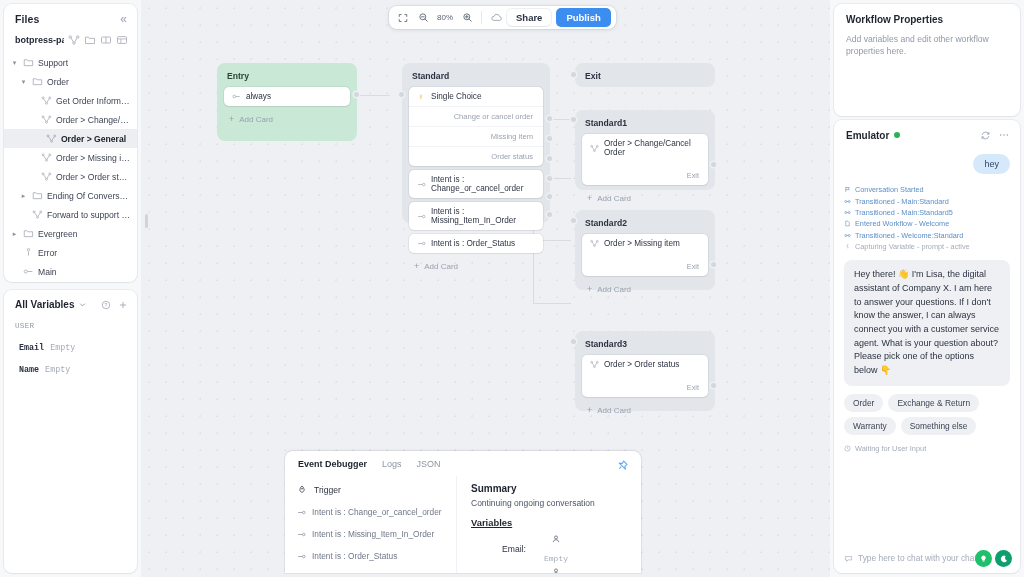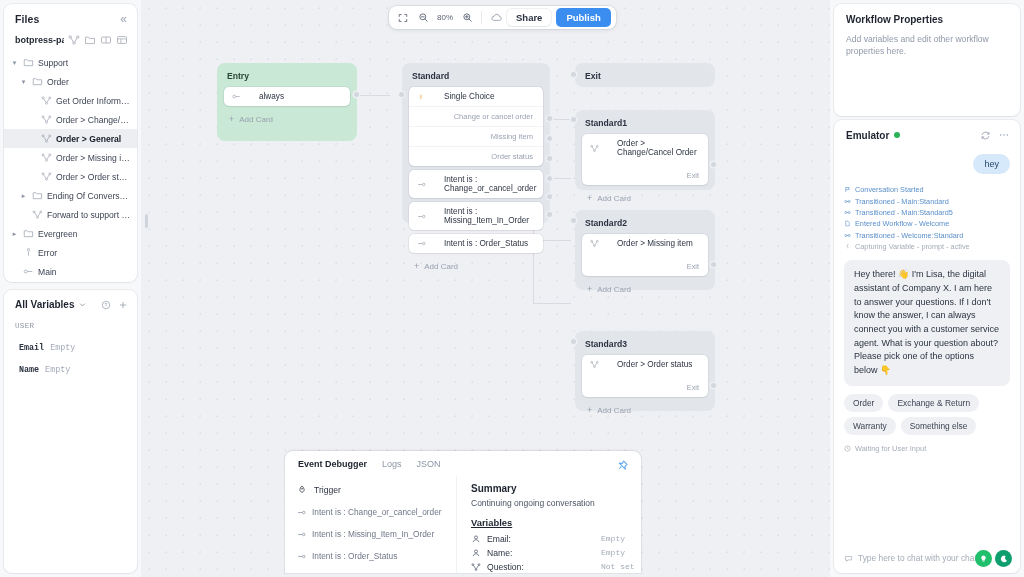--- a/index.html
+++ b/index.html
@@ -110,21 +110,21 @@
   .node-green { background: #c9e8d5; }
   .node-grey  { background: #e2e5ea; }
   .node-title { font-size: 8.6px; font-weight: 700; color: #2b3140; padding: 8px 10px 6px 10px; }
   .node-title.t-green { color: #2a4634; }
   .card {
     background: #fff; border-radius: 5px; margin: 0 7px 4px 7px;
     box-shadow: 0 0 0 1px rgba(20,25,40,.05), 0 1px 1.5px rgba(20,25,40,.05);
     overflow: hidden;
   }
   .card-row {
-    display: flex; align-items: center; gap: 18px;
+    display: flex; align-items: center; gap: 5px;
     padding: 5px 8px; font-size: 8.2px; color: #2c3342;
   }
   .card-ic { width: 9px; height: 9px; flex: 0 0 9px; opacity: .6; }
   .choice-opt {
     text-align: right; font-size: 7.6px; color: #9aa2b1;
     padding: 5px 10px 5px 8px; border-top: 1px solid #f2f3f6;
   }
   .exit-row {
     text-align: right; font-size: 7.3px; color: #9aa2b1;
     padding: 9px 9px 5px 8px;
@@ -160,21 +160,21 @@
   .dbg-body { display: flex; height: 100%; }
   .dbg-left { width: 172px; padding: 6px 10px 0 12px; border-right: 1px solid #f0f1f4; }
   .dbg-right { flex: 1; padding: 7px 0 0 14px; }
   .trig-row { display: flex; align-items: center; gap: 7px; padding: 3px 0 6px 0; }
   .trig-label { font-size: 8.6px; color: #2c3342; font-weight: 400; }
   .int-row { display: flex; align-items: center; gap: 6px; padding: 6px 0; font-size: 8.3px; color: #6f7787; }
   .view-sum { text-align: center; font-size: 8.6px; color: #3b8ef0; font-weight: 700; padding: 6px 0 0 0; cursor: pointer; }
   .sum-h { font-size: 10px; font-weight: 700; color: #1f2430; padding-bottom: 4px; }
   .sum-p { font-size: 8.5px; color: #4c5464; padding-bottom: 9px; }
   .var-h { font-size: 9.4px; font-weight: 700; color: #1f2430; padding-bottom: 4px; text-decoration: underline; }
-  .dvrow { display: flex; align-items: flex-start; gap: 6px; padding: 2px 0; }
+  .dvrow { display: flex; align-items: center; padding: 2px 0; flex-direction: column; }
   .dvname { font-size: 8.6px; color: #2c3342; width: 108px; }
   .dvval { font-size: 8px; color: #a4abb8; font-family: "Liberation Mono", monospace; }
 
   
   .right { width: 194px; flex: 0 0 194px; height: 577px; background: #f7f8fa; padding: 4px; display: flex; flex-direction: column; gap: 4px;}
   .rcard {
     background: #fff; border-radius: 8px;
     box-shadow: 0 0 0 1px rgba(20,25,40,.055), 0 1px 2px rgba(20,25,40,.04);
     display: flex; flex-direction: column; overflow: hidden;
   }
@@ -287,21 +287,21 @@
             <span style="display: flex;">
               <svg class="tico" viewBox="0 0 16 16">
                 <circle cx="3" cy="4.2" r="1.4" fill="none" stroke="#7b8393" stroke-width="1.3"></circle>
                 <circle cx="12.8" cy="4.2" r="1.4" fill="none" stroke="#7b8393" stroke-width="1.3"></circle>
                 <circle cx="8" cy="12" r="1.4" fill="none" stroke="#7b8393" stroke-width="1.3"></circle>
                 <path d="M3.9 5.4 7.2 10.6M11.9 5.4 8.8 10.6" stroke="#7b8393" stroke-width="1.2"></path>
               </svg>
             </span>
             <span class="tlabel">Order &gt; Change/Cancel...</span>
           </div>
-          <div class="tnode sel" style="padding-left: 24px;">
+          <div class="tnode sel" style="padding-left: 24px; justify-content: center;">
             <span class="tw"></span>
             <span style="display: flex;">
               <svg class="tico" viewBox="0 0 16 16">
                 <circle cx="3" cy="4.2" r="1.4" fill="none" stroke="#7b8393" stroke-width="1.3"></circle>
                 <circle cx="12.8" cy="4.2" r="1.4" fill="none" stroke="#7b8393" stroke-width="1.3"></circle>
                 <circle cx="8" cy="12" r="1.4" fill="none" stroke="#7b8393" stroke-width="1.3"></circle>
                 <path d="M3.9 5.4 7.2 10.6M11.9 5.4 8.8 10.6" stroke="#7b8393" stroke-width="1.2"></path>
               </svg>
             </span>
             <span class="tlabel">Order &gt; General</span>

